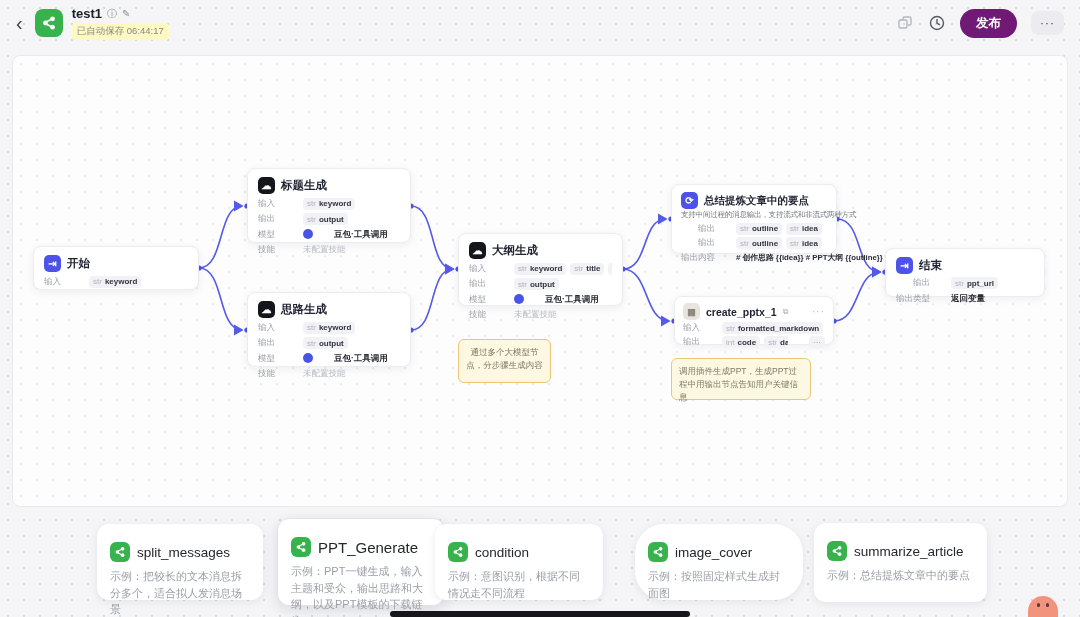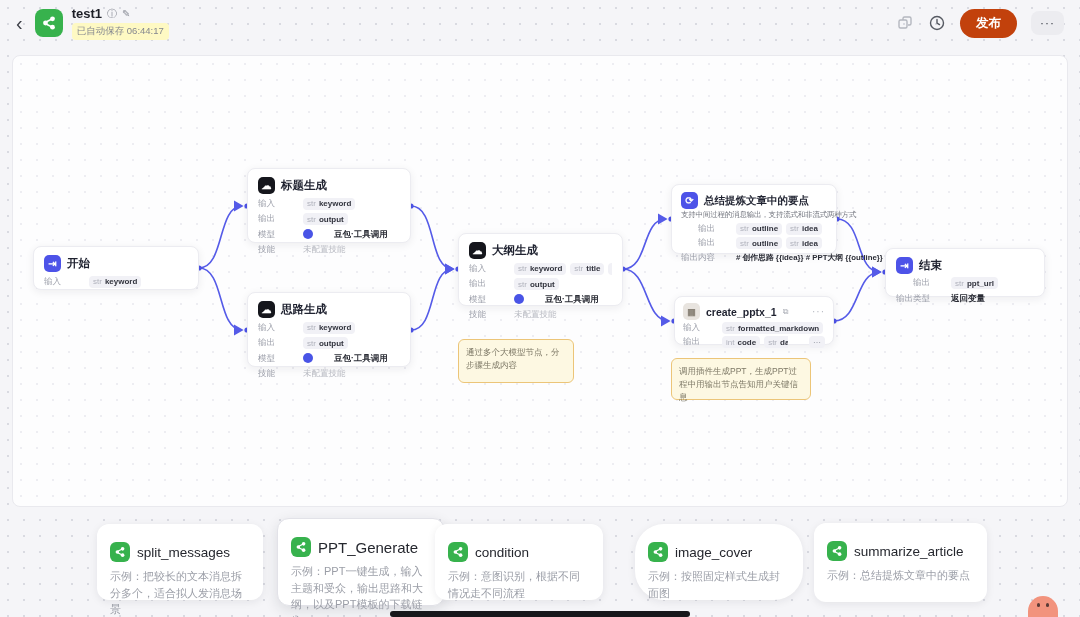--- a/index.html
+++ b/index.html
@@ -15,21 +15,21 @@
   .topbar { position:absolute; left:0; top:0; width:1080px; height:46px; display:flex; align-items:center; padding:0 16px; }
   .back { font-size:20px; color:#3c3f47; margin-right:12px; cursor:pointer; line-height:1; }
   .appicon { width:28px; height:28px; border-radius:8px; background:#37b24d; display:flex; align-items:center; justify-content:center; margin-right:9px; }
   .title-wrap { display:flex; flex-direction:column; gap:2px; }
   .title-row { display:flex; align-items:center; gap:5px; }
   .doc-title { font-size:13px; font-weight:700; color:#1c1e26; }
   .mini-ic { font-size:10px; color:#8b8e98; }
   .autosave { font-size:9.5px; color:#84878f; background:#fef9c3; border-radius:4px; padding:2px 5px; align-self:flex-start; }
   .tb-right { margin-left:auto; display:flex; align-items:center; gap:14px; }
   .tb-ic { width:18px; height:18px; color:#565a63; }
-  .btn-publish { background:#c2410c; color:#fff; font-size:12.5px; font-weight:700; border:none; border-radius:15px; padding:6px 16px; cursor:pointer; }
+  .btn-publish { background:#701a75; color:#fff; font-size:12.5px; font-weight:700; border:none; border-radius:15px; padding:6px 16px; cursor:pointer; }
   .btn-more { background:#ececf0; color:#3a3d45; font-size:12px; border:none; border-radius:8px; padding:5px 9px; cursor:pointer; letter-spacing:1px; }
   
   .canvas { position:absolute; left:12px; top:55px; width:1056px; height:452px;
     background-color:#fdfdfe;
     background-image:radial-gradient(#ededf2 1px, transparent 1.1px);
     background-size:16px 16px;
     border:1px solid #e9e9ee; border-radius:8px; }
   .edges { position:absolute; left:0; top:0; width:1056px; height:452px; }
   
   .node { position:absolute; background:#fff; border:1px solid #ececf1; border-radius:8px;
@@ -361,21 +361,21 @@
             <span class="tag-name">ppt_url</span>
           </span>
         </span>
       </div>
     <div class="nrow">
         <span class="rlabel wide">输出类型</span>
       <span class="dark-val">返回变量</span>
       </div>
   </div>
 
-  <div class="note" style="left:445px; top:283px; width:116px; height:44px;">
+  <div class="note" style="left:445px; top:283px; width:93px; height:44px;text-align:center;">
     <span>通过多个大模型节点，分步骤生成内容</span>
   </div>
   <div class="note" style="left:658px; top:302px; width:140px; height:42px;">
     <span>调用插件生成PPT，生成PPT过程中用输出节点告知用户关键信息</span>
   </div>
 </div>
 
 <div class="card" style="left:97px; top:524px; width:166px; height:76px;">
   <div class="chead">
     <span class="cicon">

